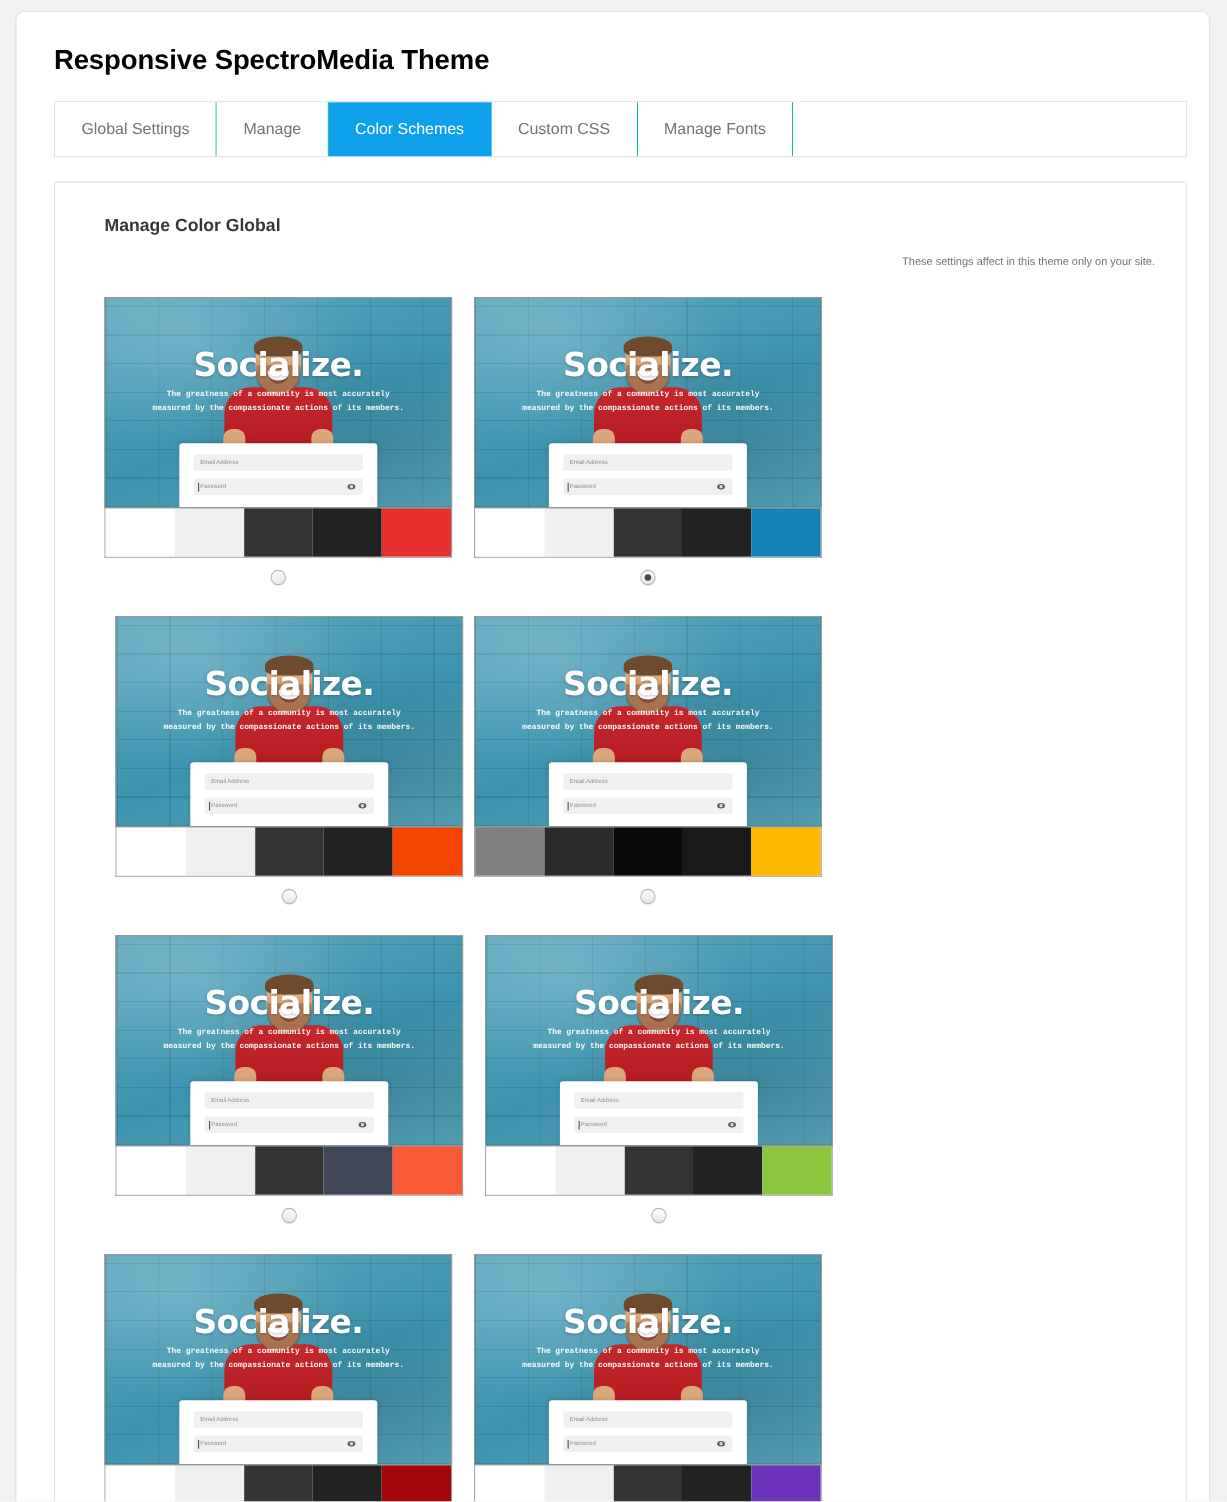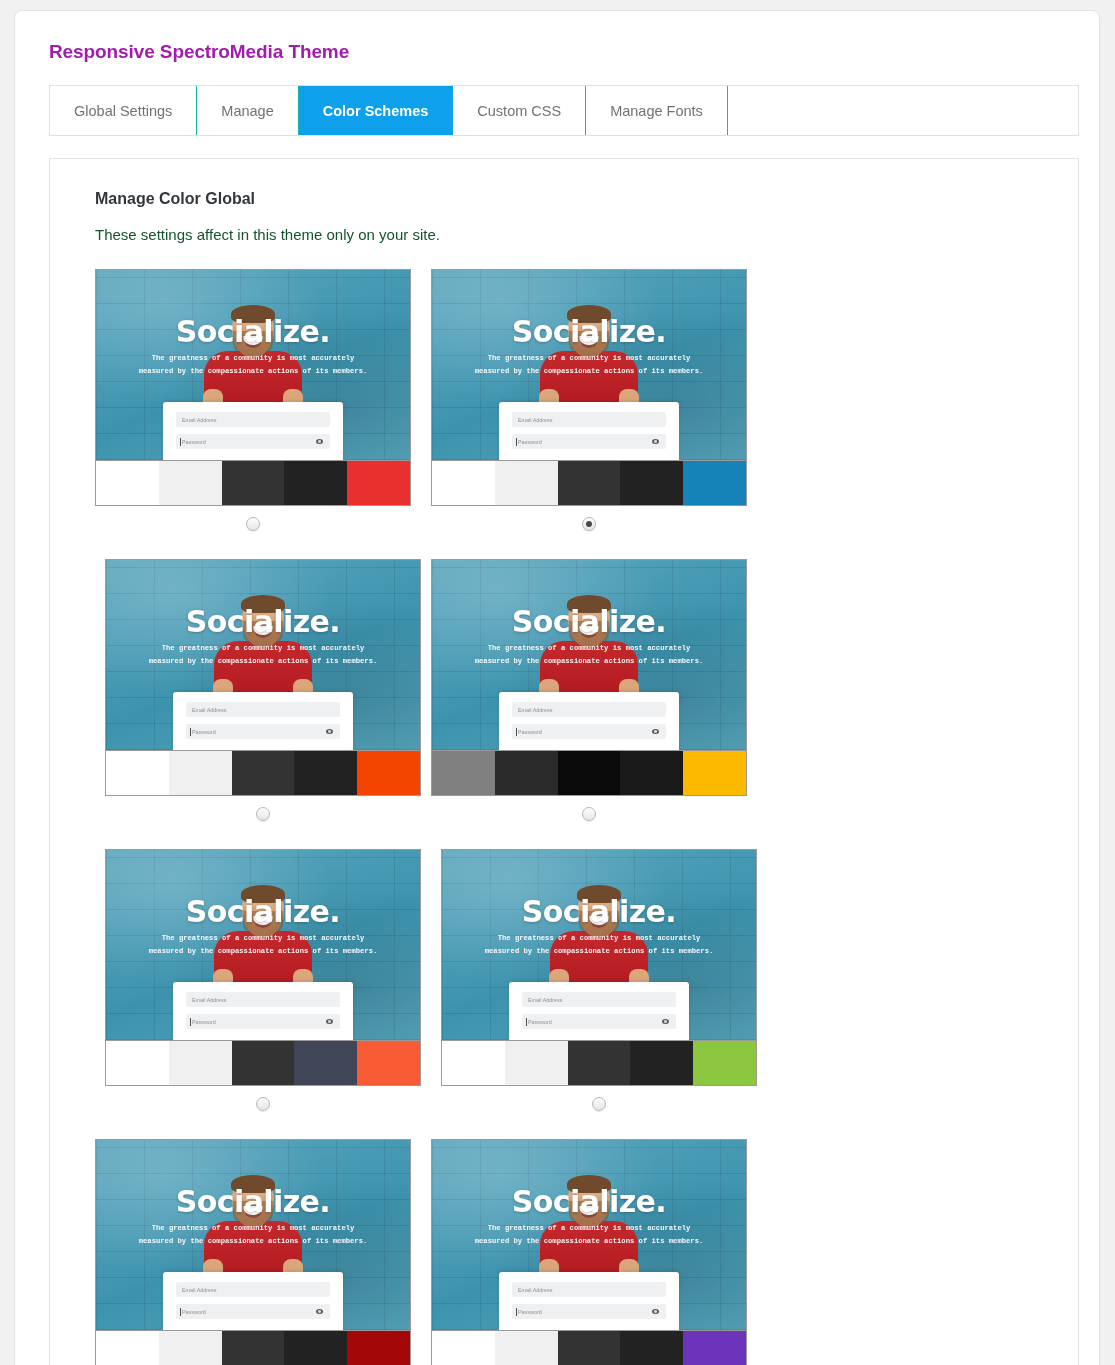--- a/index.html
+++ b/index.html
@@ -20,23 +20,23 @@
     left: 14px; top: 10px;
     width: 1086px;
     min-height: 1345px;
     background: #ffffff;
     border: 1px solid #e2e2e2;
     border-radius: 8px;
     box-shadow: 0 1px 2px rgba(0,0,0,.05);
     padding: 22px 18px 18px 18px;
   }
   .page-title {
-    font-size: 19px;
+    font-size: 25px;
     font-weight: bold;
-    color: #a21caf;
+    color: #000000;
     letter-spacing: -0.1px;
     margin: 8px 0 22px 16px;
   }
 
   
   .tabbar {
     display: flex;
     margin: 0 2px 0 16px;
     border: 1px solid #e0e0e0;
     background: #fff;
@@ -49,41 +49,41 @@
     color: #6f7376;
     border-right: 1px solid #14b8a6;
     background: #fff;
     cursor: pointer;
     white-space: nowrap;
   }
   .tab.active {
     background: #0fa0eb;
     color: #ffffff;
     border-right: 1px solid #0fa0eb;
-    font-weight: bold;
   }
   .tab-filler { flex: 1; background: #fff; }
 
   
   .panel {
     margin: 22px 2px 0 16px;
     border: 1px solid #e2e2e2;
     background: #fff;
     padding: 26px 28px 34px 28px;
     min-height: 1180px;
   }
   .panel-h {
     font-size: 16px; font-weight: bold;
     color: #32373c;
     margin: 5px 0 0 17px;
   }
   .panel-sub {
-    font-size: 15px;
-    color: #14532d;
+    font-size: 10px;
+    color: #737373;
     margin: 18px 0 0 17px;
+    text-align: right;
   }
 
   
   .grid {
     margin: 26px 0 0 17px;
     display: flex;
     flex-wrap: wrap;
   }
   .scheme {
     width: 326px;

